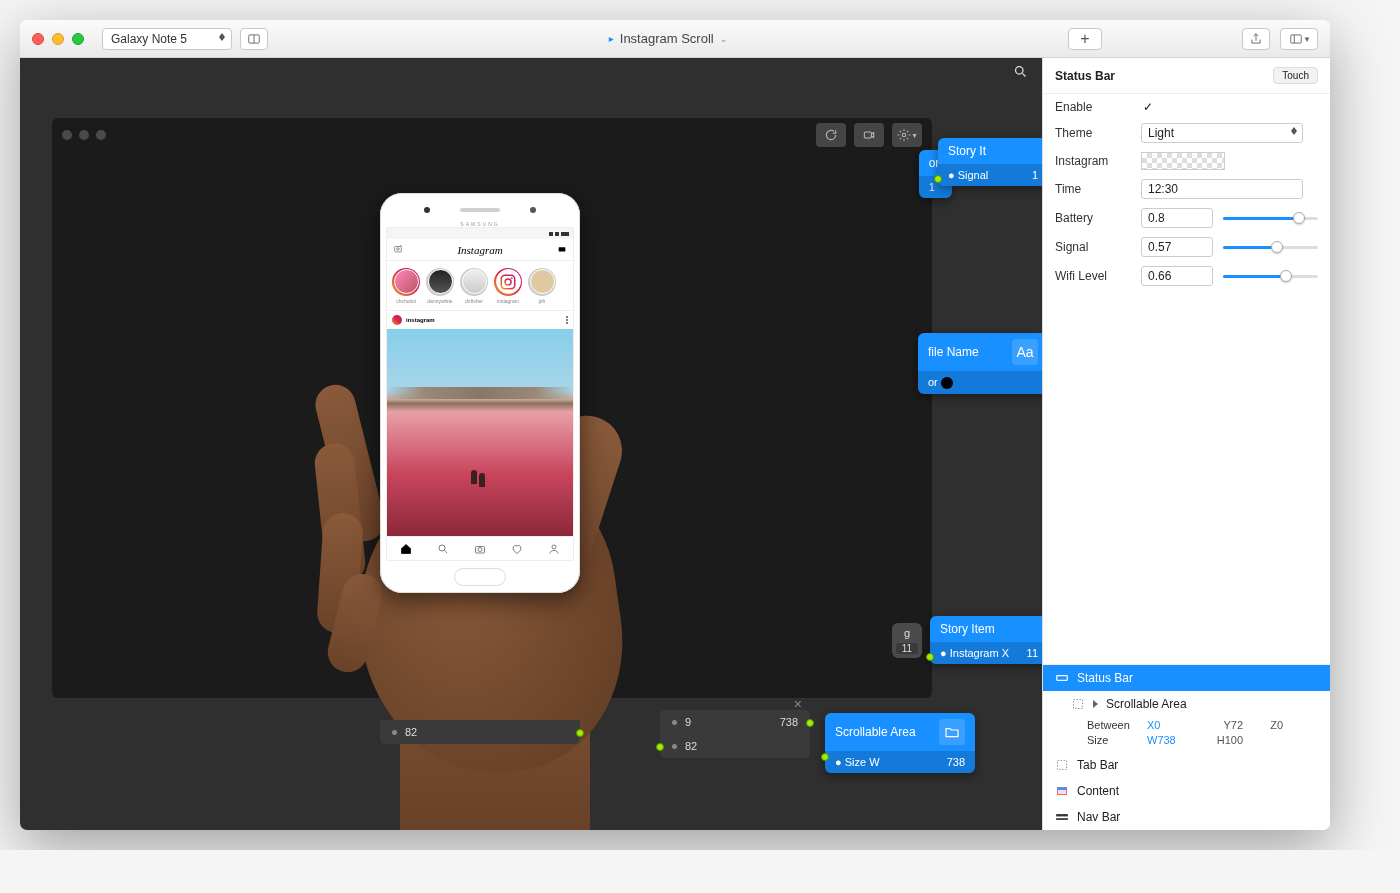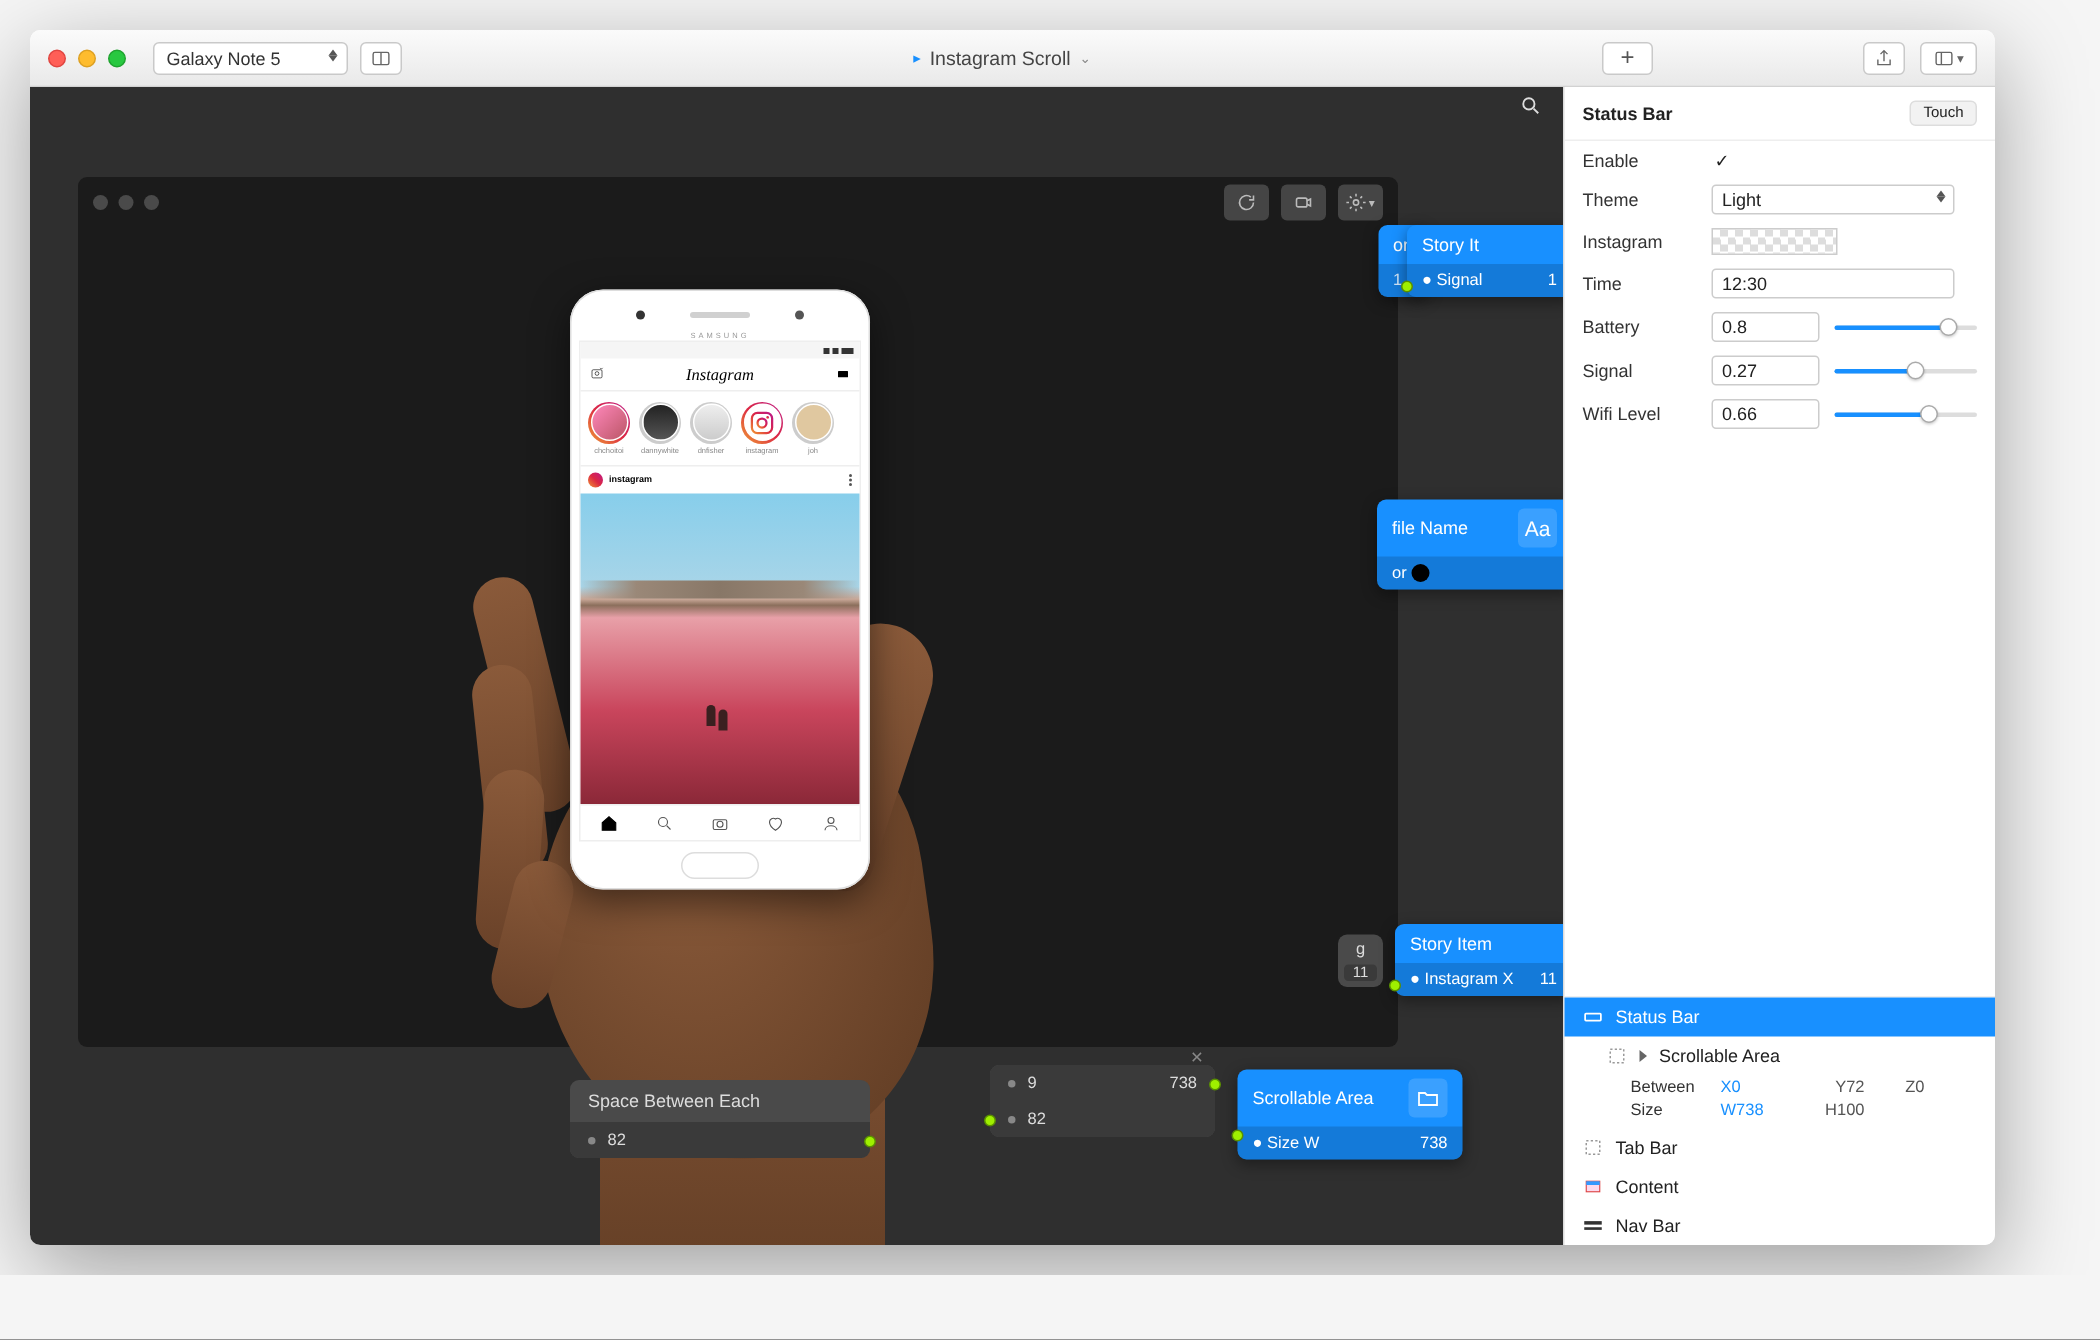--- a/index.html
+++ b/index.html
@@ -353,21 +353,21 @@
       </div>
 
       <div class="node" style="right:90px;top:92px;width:auto;">
         <div class="node-head">
             <span>on</span>
           </div>
         <div class="node-row">
             <span style="opacity:.8">1</span>
           </div>
       </div>
-      <div class="node" style="right:-6px;top:92px;width:110px;">
+      <div class="node" style="right:-6px;top:80px;width:110px;">
         <div class="node-head">
             <span>Story It</span>
           </div>
         <div class="node-row">
             <span>● <span>Signal</span></span>
             <span>1</span>
           </div>
         <div class="port" style="left:-4px;top:37px;"></div>
       </div>
 
@@ -391,21 +391,20 @@
             <span>Story Item</span>
           </div>
         <div class="node-row">
             <span>● <span>Instagram X</span></span>
             <span>11</span>
           </div>
         <div class="port" style="left:-4px;top:37px;"></div>
       </div>
 
       <div class="grey-node" style="left:360px;top:662px;width:200px;">
-        <div class="gh">Space Between Each</div>
         <div class="gr hasport">
             <span class="dot2"></span>
             <span>82</span>
             <div class="port" style="right:-4px;top:9px;"></div>
           </div>
       </div>
       <div class="grey-node" style="left:640px;top:652px;width:150px;">
         <span class="x-close">×</span>
         <div class="gr" style="border-radius:6px 6px 0 0;justify-content:space-between;">
             <span style="display:flex;align-items:center;gap:8px;">
@@ -478,21 +477,21 @@
           <div class="slider">
               <div class="track">
                 <div class="fill" style="width:80%"></div>
                 <div class="thumb" style="left:80%"></div>
               </div>
             </div>
         </div>
         <div class="prop-row">
           <span class="prop-label">Signal</span>
           <div class="num-input">
-              <span>0.27</span>
+              <span>0.57</span>
             </div>
           <div class="slider">
               <div class="track">
                 <div class="fill" style="width:57%"></div>
                 <div class="thumb" style="left:57%"></div>
               </div>
             </div>
         </div>
         <div class="prop-row">
           <span class="prop-label">Wifi Level</span>

